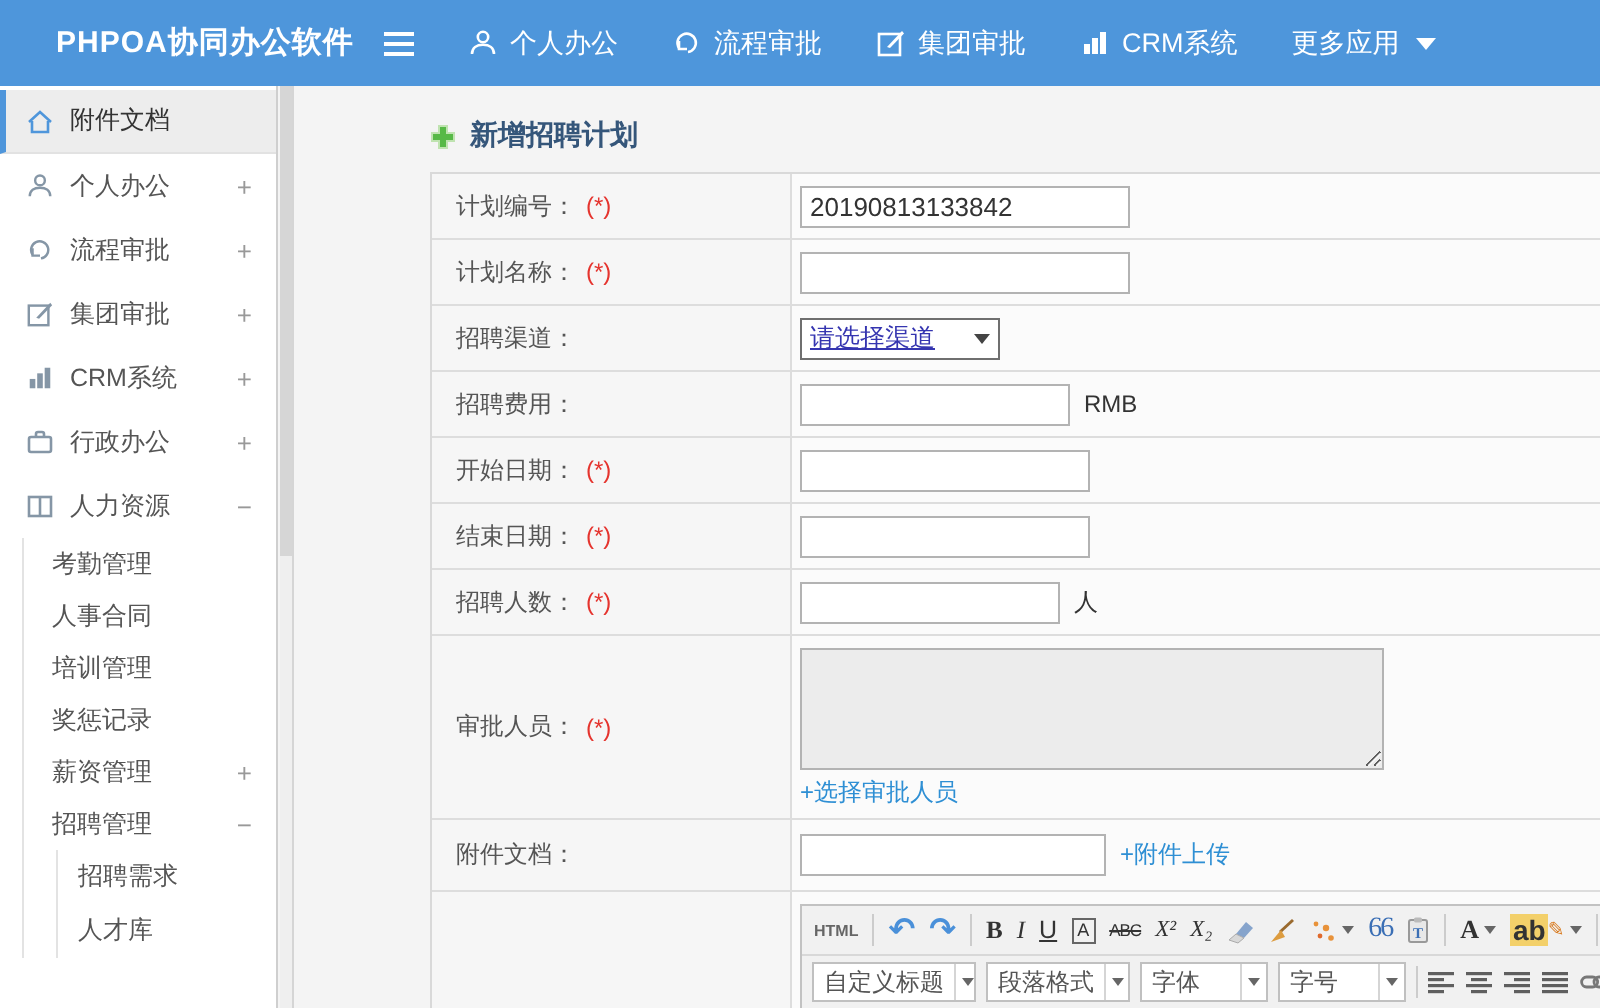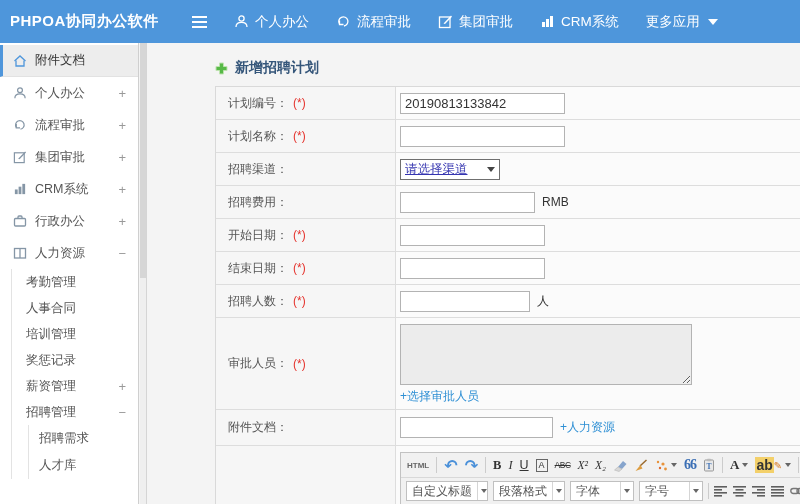--- a/index.html
+++ b/index.html
@@ -1,20 +1,20 @@
 <!DOCTYPE html>
 <html lang="zh"><head>
 <meta charset="utf-8">
 <style>
   * { box-sizing: border-box; margin: 0; padding: 0; }
   html,body { width:800px; height:504px; overflow:hidden; }
   body { font-family:"Liberation Sans","DejaVu Sans",sans-serif; background:#f4f4f4; position:relative; }
 
   
-  .topbar { position:absolute; top:0; left:0; right:0; height:43px; background:#4e96db; display:flex; align-items:center; color:#fff; z-index:5; }
+  .topbar { position:absolute; top:0; left:0; right:0; height:43px; background:#4e96db; display:flex; align-items:center; color:#fff; z-index:5;padding-left:18px; }
   .logo { margin-left:10px; font-size:15px; font-weight:bold; letter-spacing:.5px; white-space:nowrap; }
   .topnav { position:absolute; left:192px; top:0; height:43px; display:flex; align-items:center; gap:27px; }
   .nav-item { display:flex; align-items:center; gap:6px; font-size:13.5px; cursor:pointer; white-space:nowrap; }
   .burger { display:flex; flex-direction:column; gap:3px; cursor:pointer; }
   .burger span { width:15px; height:2px; background:#fff; display:block; }
   .caret-down { width:0; height:0; border-left:5px solid transparent; border-right:5px solid transparent; border-top:6px solid #fff; margin-left:2px; }
 
   
   .sidebar { position:absolute; top:43px; left:0; width:139px; bottom:0; background:#fff; border-right:1px solid #cfcfcf; font-size:12.5px; color:#555; padding-top:2px; }
   .side-item { position:relative; height:32px; display:flex; align-items:center; padding-left:13px; gap:8px; cursor:pointer; }
@@ -59,21 +59,21 @@
   .tb-sep { width:1px; height:16px; background:#ccc; flex:0 0 auto; }
   .tb-btn { font-size:12.5px; color:#333; display:flex; align-items:center; cursor:pointer; flex:0 0 auto; }
   .html-label { font-size:8px; font-weight:bold; color:#666;text-align:right; }
   .undo { color:#4a90d9; font-size:16px; font-weight:bold; }
   .b { font-weight:bold; font-family:"Liberation Serif",serif; }
   .i { font-style:italic; font-family:"Liberation Serif",serif; }
   .u { text-decoration:underline; }
   .boxa { border:1px solid #666; font-size:9px; padding:0 2px; line-height:11px; }
   .strike { font-size:8.5px; text-decoration:line-through; letter-spacing:-.5px; }
   .supsub { font-size:11.5px; font-family:"Liberation Serif",serif; font-style:italic; }
-  .quote { font-family:"Liberation Serif",serif; font-weight:bold; color:#3b6fb5; font-size:14px; letter-spacing:-1px; }
+  .quote { font-family:"Liberation Serif",serif; font-weight:normal; color:#3b6fb5; font-size:14px; letter-spacing:-1px; }
   .caret-sm { width:0; height:0; border-left:3px solid transparent; border-right:3px solid transparent; border-top:4px solid #666; margin-left:3px; }
   .dd { display:flex; align-items:center; height:20px; border:1px solid #c0c0c0; background:#fff; font-size:12px; color:#555; cursor:pointer; flex:0 0 auto; }
   .dd-text { padding:0 5px; white-space:nowrap; flex:1; }
   .dd-caretbox { border-left:1px solid #d5d5d5; height:100%; display:flex; align-items:center; padding:0 3px; }
   .dd1{width:82px} .dd2{width:72px} .dd3{width:64px} .dd4{width:64px}
 </style>
 </head>
 <body>
 
 <div class="topbar">
@@ -332,21 +332,21 @@
         <a class="link">+选择审批人员</a>
       </div>
     </div>
 
     <div class="form-row" style="min-height:36px">
       <div class="label-cell">
         <span>附件文档：</span>
       </div>
       <div class="field-cell">
         <input class="text-input w153" value="" style="">
-        <a class="link">+人力资源</a>
+        <a class="link">+附件上传</a>
       </div>
     </div>
 
     <div class="form-row editor-row">
       <div class="label-cell"></div>
       <div class="field-cell col" style="padding:3px 0 0 0">
         <div class="editor">
 
           <div class="tb-row1">
             <span class="tb-btn html-label">HTML</span>

